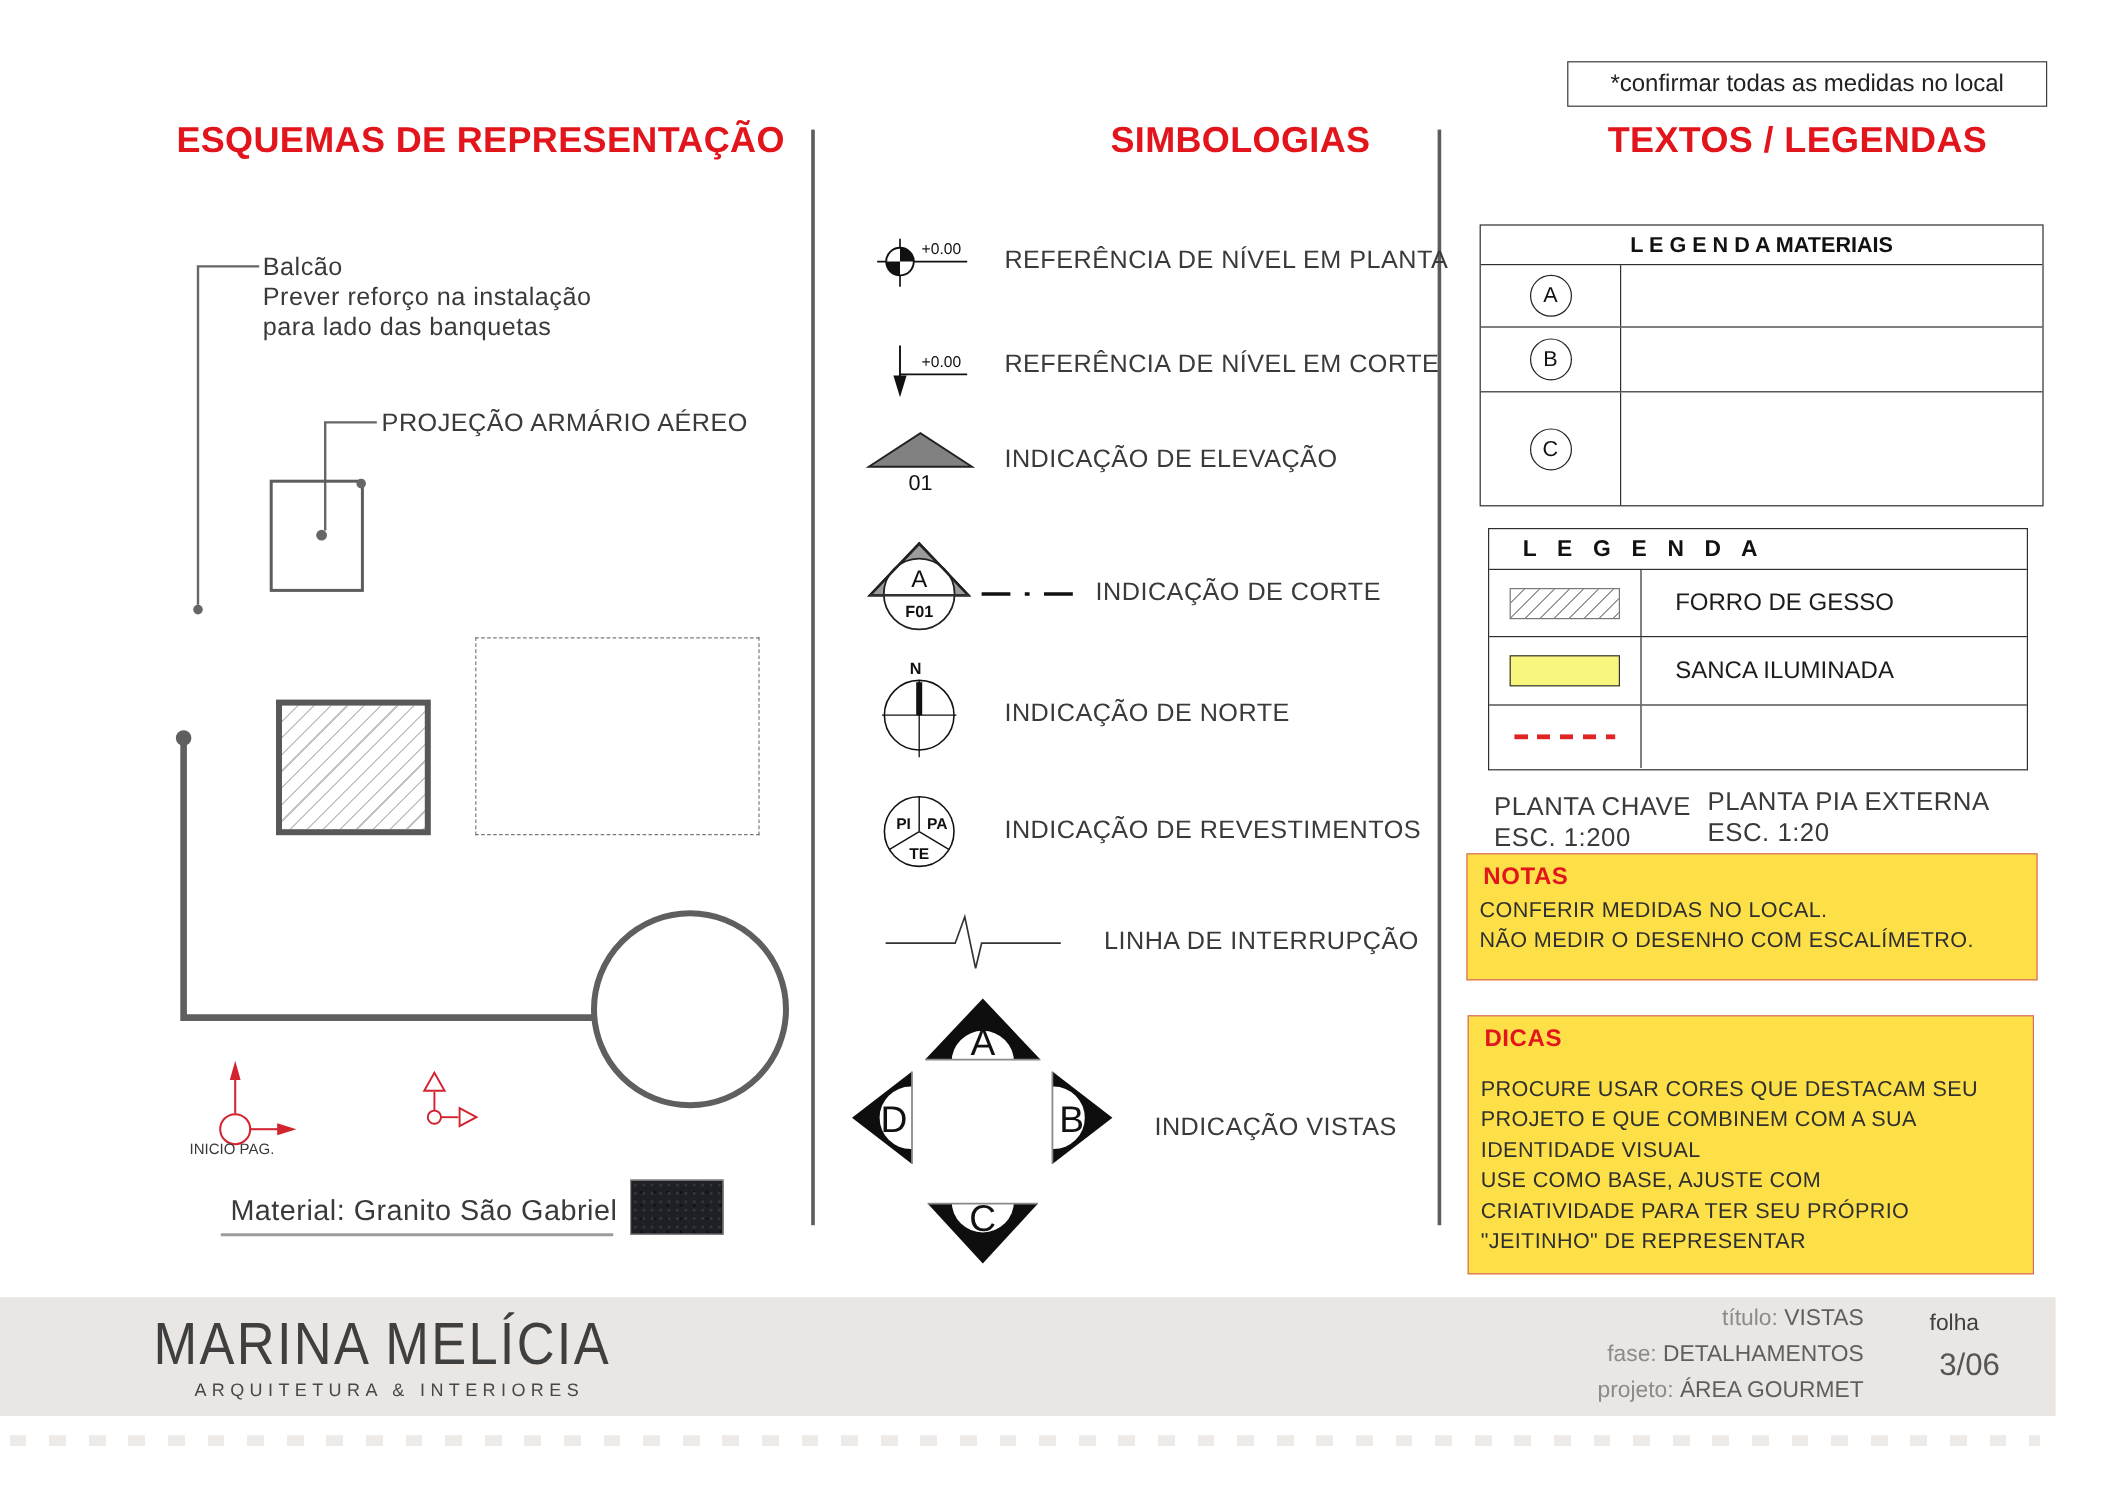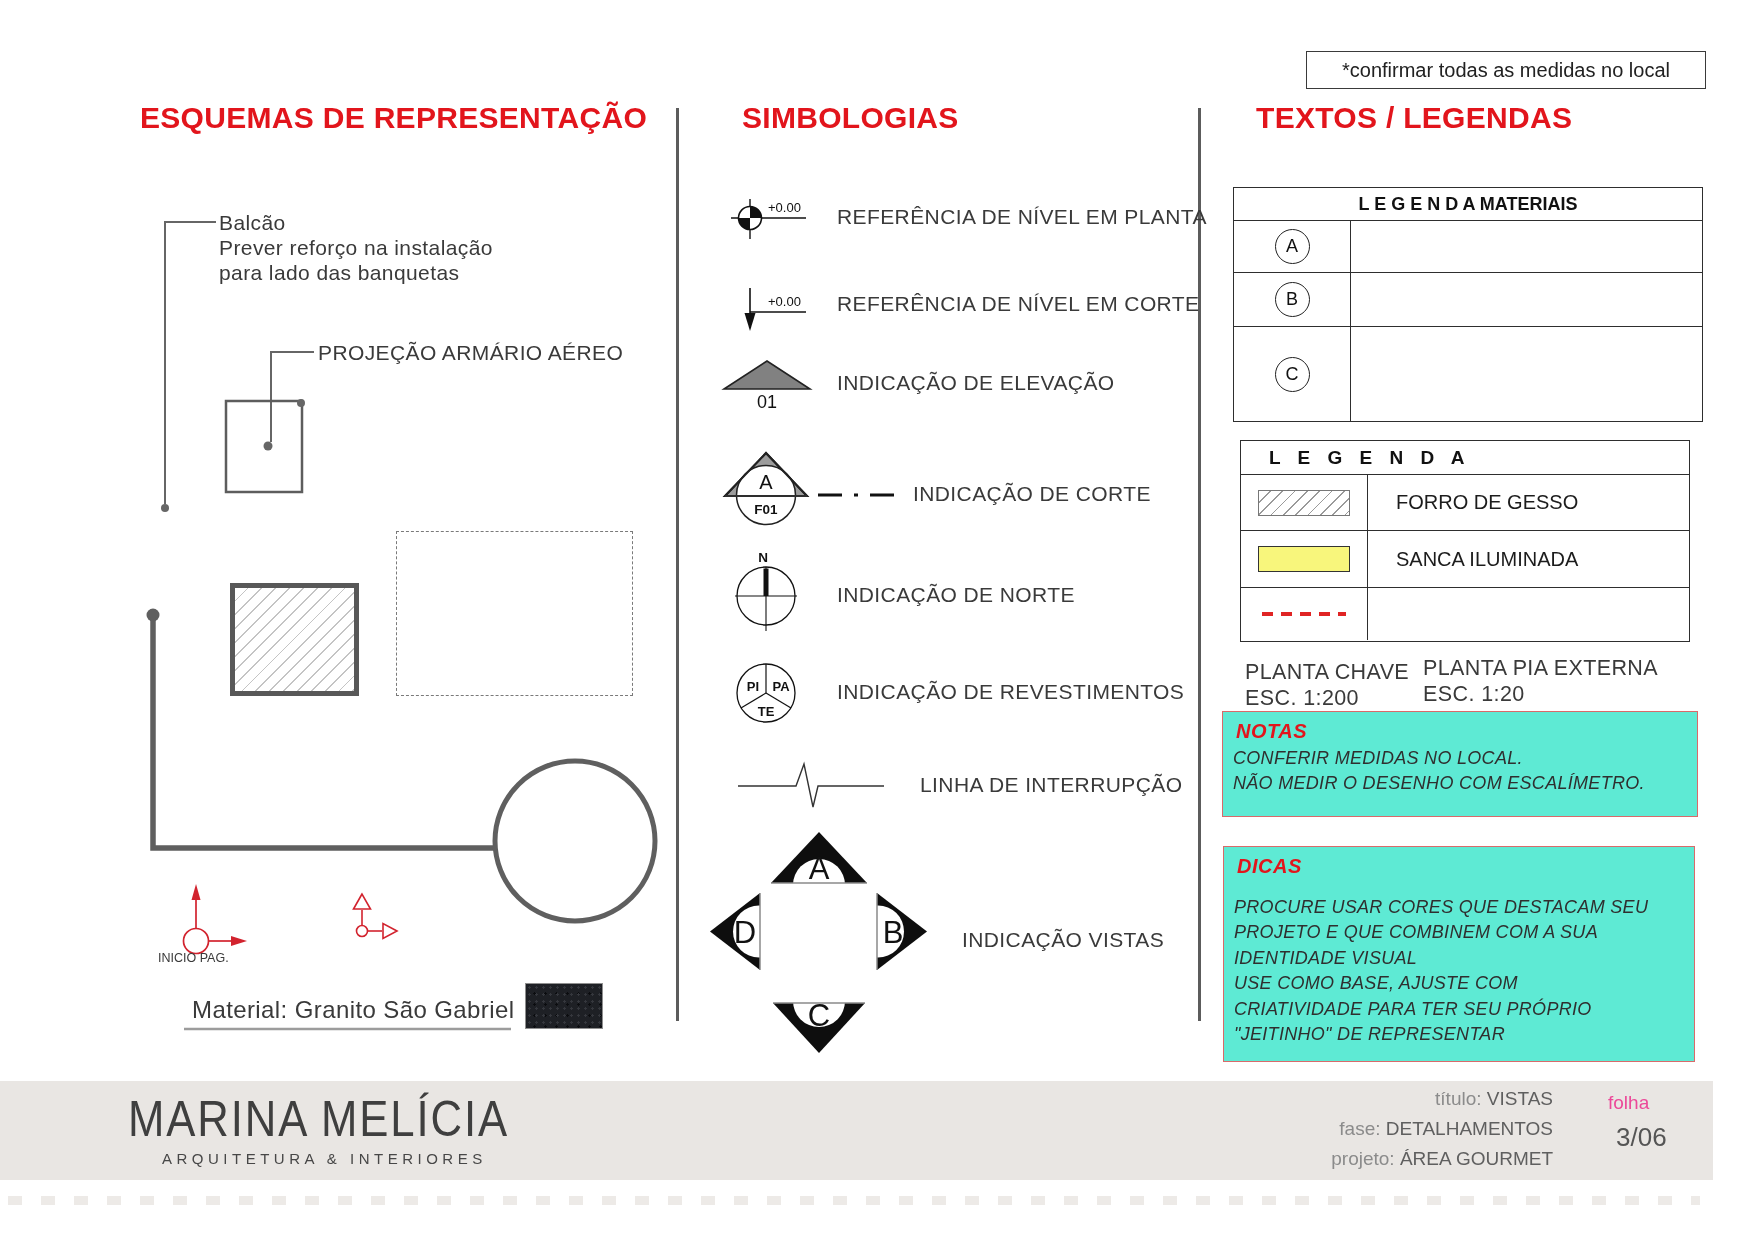--- a/index.html
+++ b/index.html
@@ -1,18 +1,18 @@
 <!DOCTYPE html>
 <html><head>
 <meta charset="utf-8">
 <style>
   html,body{margin:0;padding:0;background:#ffffff;}
   #stage{position:relative;width:1754px;height:1241px;background:#fff;overflow:hidden;
          font-family:"Liberation Sans",sans-serif;color:#3a3a3a;}
-  .colhead{position:absolute;font-weight:700;font-size:30px;color:#e2151c;text-align:left;
+  .colhead{position:absolute;font-weight:700;font-size:30px;color:#e2151c;text-align:right;
            letter-spacing:.3px;white-space:nowrap;}
   .lbl{position:absolute;font-size:21px;color:#3a3a3a;letter-spacing:.4px;white-space:nowrap;}
   .divider{position:absolute;width:2.5px;background:#5c5c5c;top:108px;height:913px;}
   .notebox{position:absolute;left:1306px;top:51px;width:400px;height:38px;border:1.5px solid #3a3a3a;
            box-sizing:border-box;display:flex;align-items:center;justify-content:center;
            font-size:20px;color:#222;}
   
   .hatchsq{position:absolute;left:230px;top:583px;width:129px;height:113px;box-sizing:border-box;
            border:5px solid #585858;
            background:repeating-linear-gradient(135deg,transparent 0 8.5px,#c4c4c4 8.5px 9.8px);}
@@ -30,33 +30,33 @@
   .trow .c1{box-sizing:border-box;border-right:1.6px solid #2e2e2e;display:flex;align-items:center;justify-content:center;}
   .trow .c2{flex:1;display:flex;align-items:center;padding-left:28px;font-size:20px;color:#1c1c1c;}
   .trow.bb{border-bottom:1.6px solid #2e2e2e;}
   .circle-letter{width:33px;height:33px;border:1.4px solid #222;border-radius:50%;display:flex;
                  align-items:center;justify-content:center;font-size:18px;color:#111;}
   .sw-hatch{width:92px;height:26px;box-sizing:border-box;border:1.2px solid #777;
             background:repeating-linear-gradient(135deg,transparent 0 7.5px,#9a9a9a 7.5px 8.7px);}
   .sw-yellow{width:92px;height:26px;box-sizing:border-box;border:1.4px solid #333;background:#f8f67c;}
   .sw-reddash{width:84px;height:3.5px;
             background:repeating-linear-gradient(90deg,#e02424 0 11px,transparent 11px 19px);}
-  .redbox{position:absolute;box-sizing:border-box;border:1.5px solid #d96a6a;background:#5eead4;font-style:italic;}
+  .redbox{position:absolute;box-sizing:border-box;border:1.5px solid #d96a6a;background:#fde047;}
   .redbox .rtitle{position:absolute;left:13px;top:8px;font-weight:700;font-size:20px;color:#e2151c;letter-spacing:.5px;}
   .redbox .rbody{position:absolute;left:10px;font-size:18px;color:#2f2f2f;letter-spacing:.3px;}
   .rline{height:25.4px;white-space:nowrap;}
   
   .band{position:absolute;left:0;top:1081px;width:1713px;height:99px;background:#e9e6e3;}
   .brand{position:absolute;left:128px;top:1090px;font-size:46px;color:#3f3f3f;letter-spacing:2px;
          transform:scale(.95,1.08);transform-origin:left top;white-space:nowrap;}
   .brandsub{position:absolute;left:162px;top:1150px;font-size:15px;color:#474747;letter-spacing:4.5px;white-space:nowrap;}
   .ffields{position:absolute;left:1150px;top:1088px;width:403px;text-align:right;}
   .ffields .frow{height:30px;font-size:19px;color:#8b8b8b;white-space:nowrap;}
   .ffields .fval{color:#5f5f5f;}
-  .folha-l{position:absolute;left:1608px;top:1092px;font-size:19px;color:#ec4899;}
+  .folha-l{position:absolute;left:1608px;top:1092px;font-size:19px;color:#404040;}
   .folha-v{position:absolute;left:1616px;top:1122px;font-size:26px;color:#555;}
   .perf{position:absolute;left:8px;top:1196px;width:1692px;height:9px;
         background:repeating-linear-gradient(90deg,#edeae7 0 14px,transparent 14px 33px);}
   svg text{font-family:"Liberation Sans",sans-serif;}
 </style>
 </head>
 <body>
 
 <div id="stage">
 

